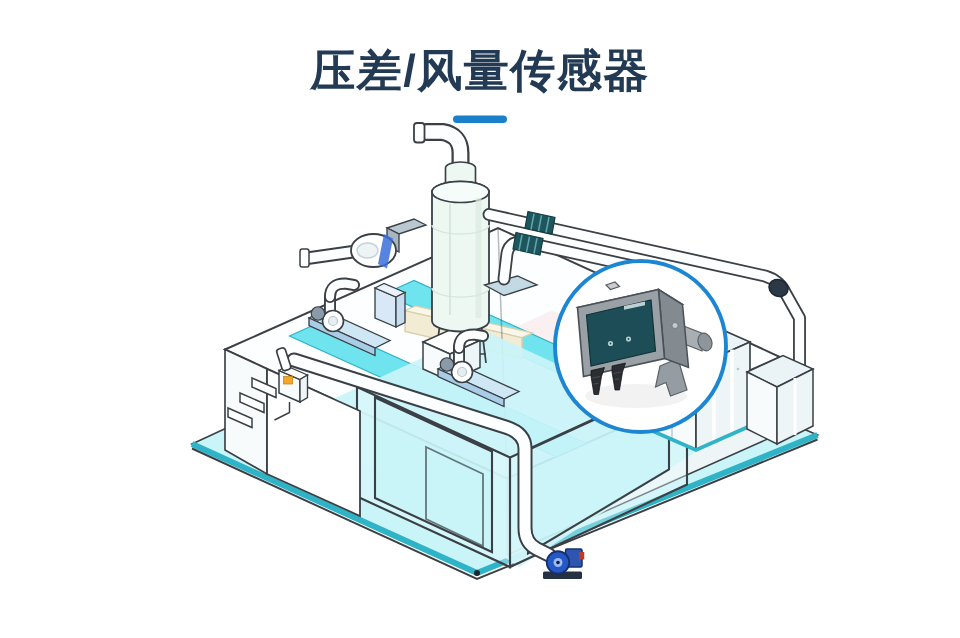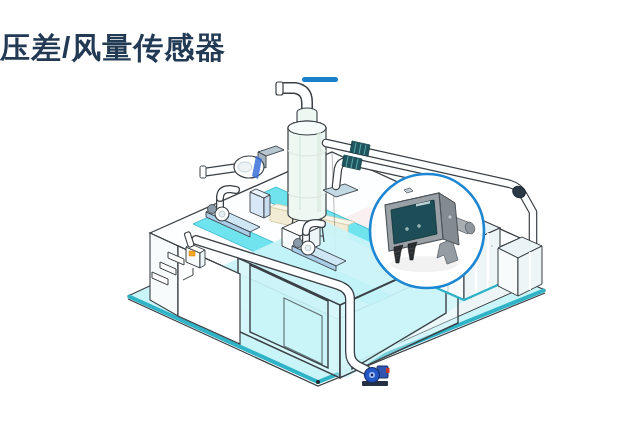--- a/index.html
+++ b/index.html
@@ -12,21 +12,21 @@
     --sensor-panel:#1d4e57; --fitting-dark:#2a2d31; --indicator-orange:#f5a623;
     --pump-blue:#2458c6;
   }
   html,body{margin:0;padding:0;}
   body{
     width:640px;height:425px;overflow:hidden;position:relative;
     background:var(--page-bg);
     font-family:"Liberation Sans", sans-serif;
   }
   .stage{position:absolute;inset:0;}
-  .header{position:absolute;top:0;left:0;width:640px;z-index:5;}
+  .header{position:absolute;top:0;left:0;width:640px;text-align:center;z-index:5;}
   .header h1{
     margin:0;padding-top:33px;font-size:30px;line-height:1;font-weight:700;
     letter-spacing:1px;color:var(--title-color);
   }
   .divider{
     width:36px;height:5px;border-radius:3px;background:var(--divider-color);
     margin:14px auto 0;
   }
   svg{position:absolute;top:0;left:0;}
   

